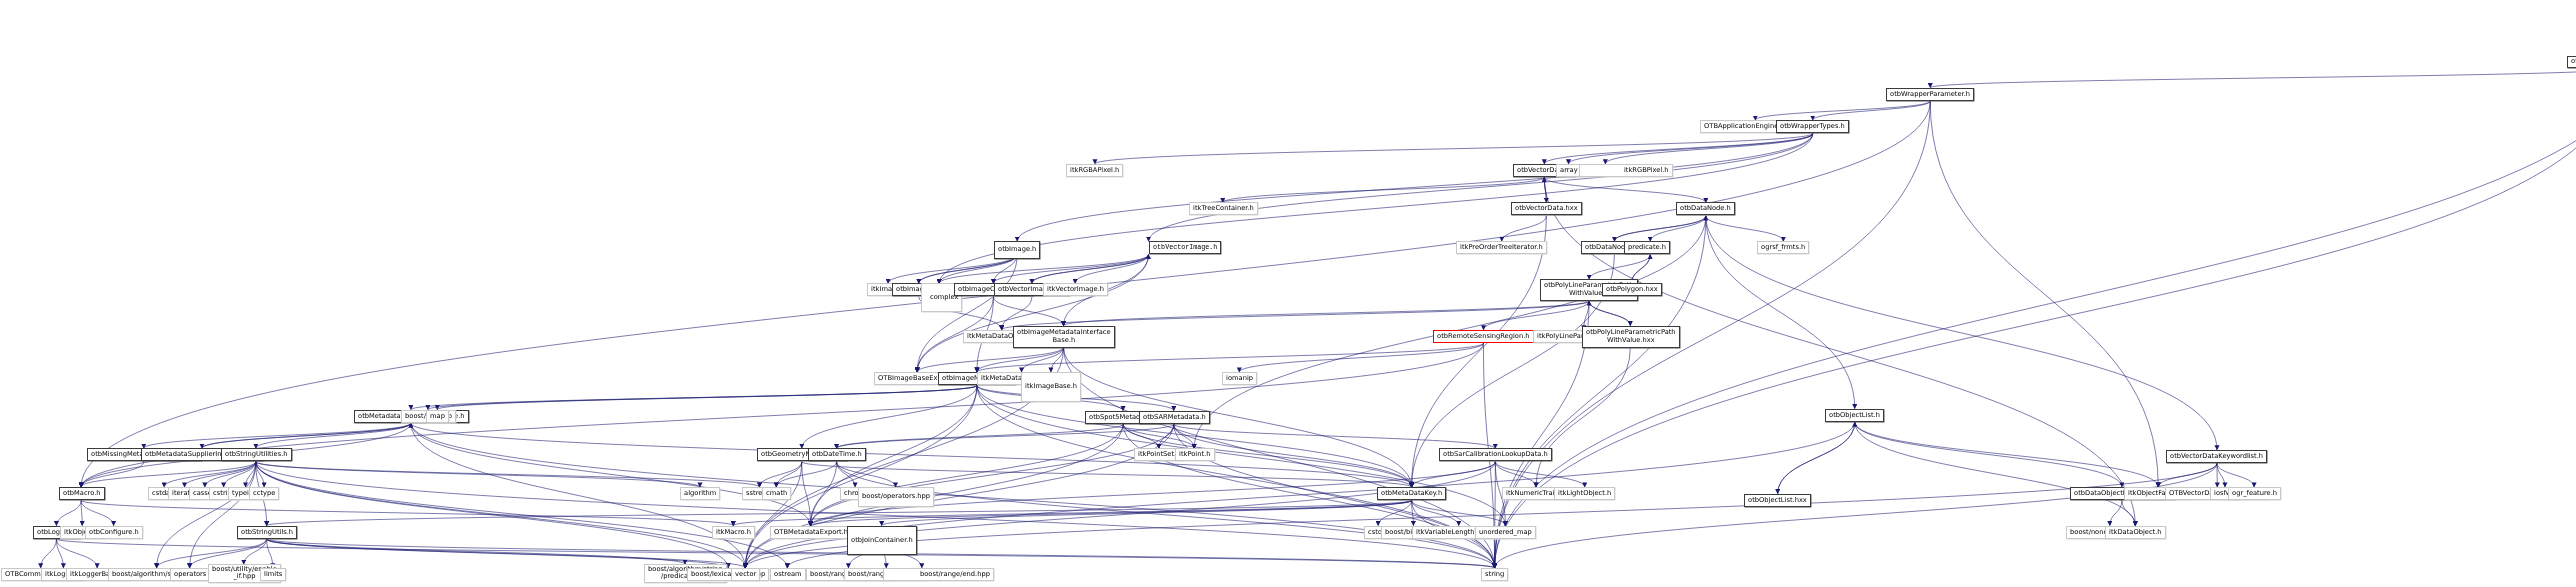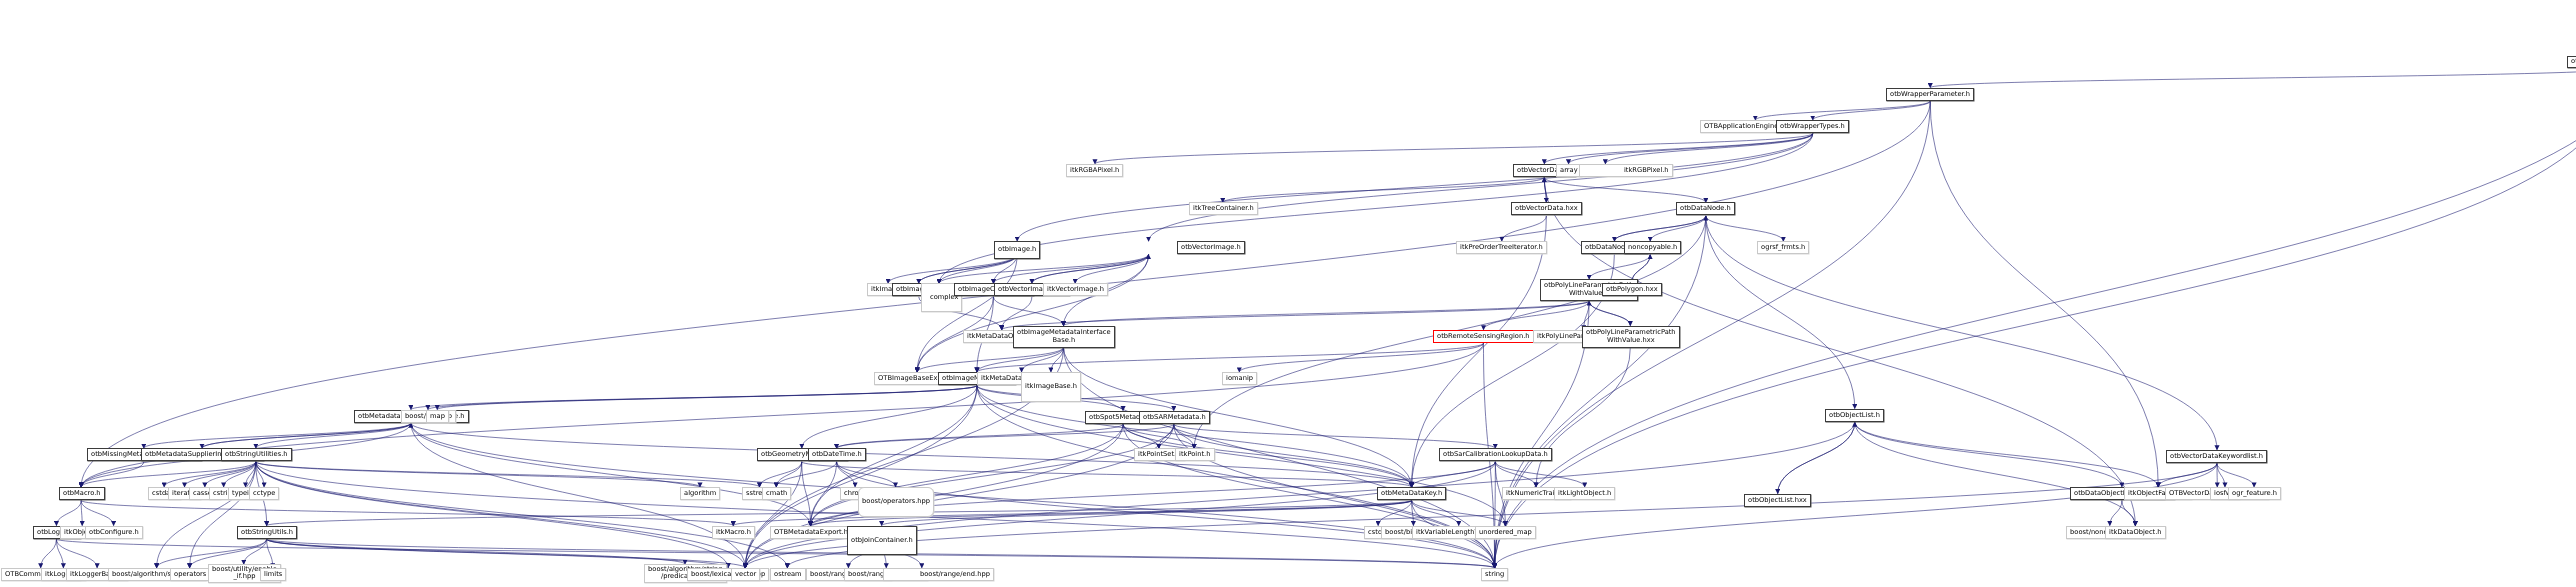--- a/index.html
+++ b/index.html
@@ -217,24 +217,24 @@
       <div class="node doc" style="left: 1776px; top: 120px; min-width: 65px; height: 13.4px;">otbWrapperTypes.h</div>
       <div class="node ext" style="left: 1066px; top: 164px; min-width: 48px; height: 13.4px;">itkRGBAPixel.h</div>
       <div class="node doc" style="left: 1513px; top: 164px; min-width: 54px; height: 13.4px;">otbVectorData.h</div>
       <div class="node ext" style="left: 1556px; top: 164px; min-width: 25px; height: 13.4px;">array</div>
       <div class="node ext" style="left: 1579px; top: 164px; min-width: 48px; height: 13.4px; padding-left: 44px;">itkRGBPixel.h</div>
       <div class="node ext" style="left: 1189px; top: 202px; min-width: 55px; height: 13.4px;">itkTreeContainer.h</div>
       <div class="node doc" style="left: 1511px; top: 202px; min-width: 62px; height: 13.4px;">otbVectorData.hxx</div>
       <div class="node doc" style="left: 1676px; top: 202px; min-width: 52px; height: 13.4px;">otbDataNode.h</div>
       <div class="node ext" style="left: 1456px; top: 241px; min-width: 73px; height: 13.4px;">itkPreOrderTreeIterator.h</div>
       <div class="node doc" style="left: 1581px; top: 241px; min-width: 59px; height: 13.4px;">otbDataNode.hxx</div>
-      <div class="node doc" style="left: 1624px; top: 241px; min-width: 43px; height: 13.4px;">noncopyable.h</div>
+      <div class="node doc" style="left: 1624px; top: 241px; min-width: 43px; height: 13.4px;">predicate.h</div>
       <div class="node ext" style="left: 1757px; top: 241px; min-width: 36px; height: 13.4px; text-align: right;">ogrsf_frmts.h</div>
       <div class="node doc" style="left: 994px; top: 241px; min-width: 38px; height: 18px;">otbImage.h</div>
-      <div class="node doc" style="left: 1177px; top: 241px; min-width: 54px; height: 13.4px;">otbVectorImage.h</div>
+      <div class="node doc" style="left: 1149px; top: 241px; min-width: 54px; height: 13.4px; font-family: Liberation Mono, monospace;">otbVectorImage.h</div>
       <div class="node ext" style="left: 867px; top: 283px; min-width: 31px; height: 13.4px;">itkImage.h</div>
       <div class="node doc" style="left: 892px; top: 283px; min-width: 38px; height: 13.4px;">otbImage.hxx</div>
       <div class="node ext" style="left: 921px; top: 283px; min-width: 26px; height: 29px; padding-left: 8px;">complex</div>
       <div class="node doc" style="left: 954px; top: 283px; min-width: 54px; height: 13.4px;">otbImageCommons.h</div>
       <div class="node doc" style="left: 994px; top: 283px; min-width: 51px; height: 13.4px;">otbVectorImage.hxx</div>
       <div class="node ext" style="left: 1043px; top: 283px; min-width: 45px; height: 13.4px;">itkVectorImage.h</div>
       <div class="node doc" style="left: 1540px; top: 279px; min-width: 65px; height: 21.6px;">otbPolyLineParametricPath
 WithValue.h</div>
       <div class="node doc" style="left: 1602px; top: 283px; min-width: 40px; height: 13.4px;">otbPolygon.hxx</div>
       <div class="node ext" style="left: 963px; top: 330px; min-width: 52px; height: 13.4px;">itkMetaDataObject.h</div>
@@ -274,21 +274,21 @@
       <div class="node ext" style="left: 148px; top: 487px; min-width: 20px; height: 13.4px;">cstdarg</div>
       <div class="node ext" style="left: 168px; top: 487px; min-width: 20px; height: 13.4px;">iterator</div>
       <div class="node ext" style="left: 189px; top: 487px; min-width: 20px; height: 13.4px;">cassert</div>
       <div class="node ext" style="left: 209px; top: 487px; min-width: 20px; height: 13.4px;">cstring</div>
       <div class="node ext" style="left: 228px; top: 487px; min-width: 21.4px; height: 13.4px;">typeinfo</div>
       <div class="node ext" style="left: 249px; top: 487px; min-width: 20.6px; height: 13.4px;">cctype</div>
       <div class="node ext" style="left: 680px; top: 487px; min-width: 25.6px; height: 13.4px;">algorithm</div>
       <div class="node ext" style="left: 742px; top: 487px; min-width: 23px; height: 13.4px;">sstream</div>
       <div class="node ext" style="left: 762px; top: 487px; min-width: 20px; height: 13.4px; text-align: right;">cmath</div>
       <div class="node ext" style="left: 840px; top: 487px; min-width: 20.6px; height: 13.4px;">chrono</div>
-      <div class="node ext" style="left: 858px; top: 487px; min-width: 47px; height: 30px; border-radius: 6px;">boost/operators.hpp</div>
+      <div class="node ext" style="left: 858px; top: 487px; min-width: 47px; height: 20px;">boost/operators.hpp</div>
       <div class="node doc" style="left: 1377px; top: 487px; min-width: 44px; height: 13.4px;">otbMetaDataKey.h</div>
       <div class="node ext" style="left: 1502px; top: 487px; min-width: 44px; height: 13.4px;">itkNumericTraits.h</div>
       <div class="node ext" style="left: 1554px; top: 487px; min-width: 37px; height: 13.4px;">itkLightObject.h</div>
       <div class="node doc" style="left: 33px; top: 526px; min-width: 33px; height: 13.4px;">otbLogger.h</div>
       <div class="node ext" style="left: 60px; top: 526px; min-width: 31px; height: 13.4px;">itkObject.h</div>
       <div class="node ext" style="left: 85px; top: 526px; min-width: 39px; height: 13.4px;">otbConfigure.h</div>
       <div class="node doc" style="left: 237px; top: 526px; min-width: 41px; height: 13.4px;">otbStringUtils.h</div>
       <div class="node ext" style="left: 712px; top: 526px; min-width: 28px; height: 13.4px;">itkMacro.h</div>
       <div class="node ext" style="left: 770px; top: 526px; min-width: 50px; height: 13.4px;">OTBMetadataExport.h</div>
       <div class="node doc" style="left: 847px; top: 526px; min-width: 44px; height: 29px;">otbJoinContainer.h</div>

